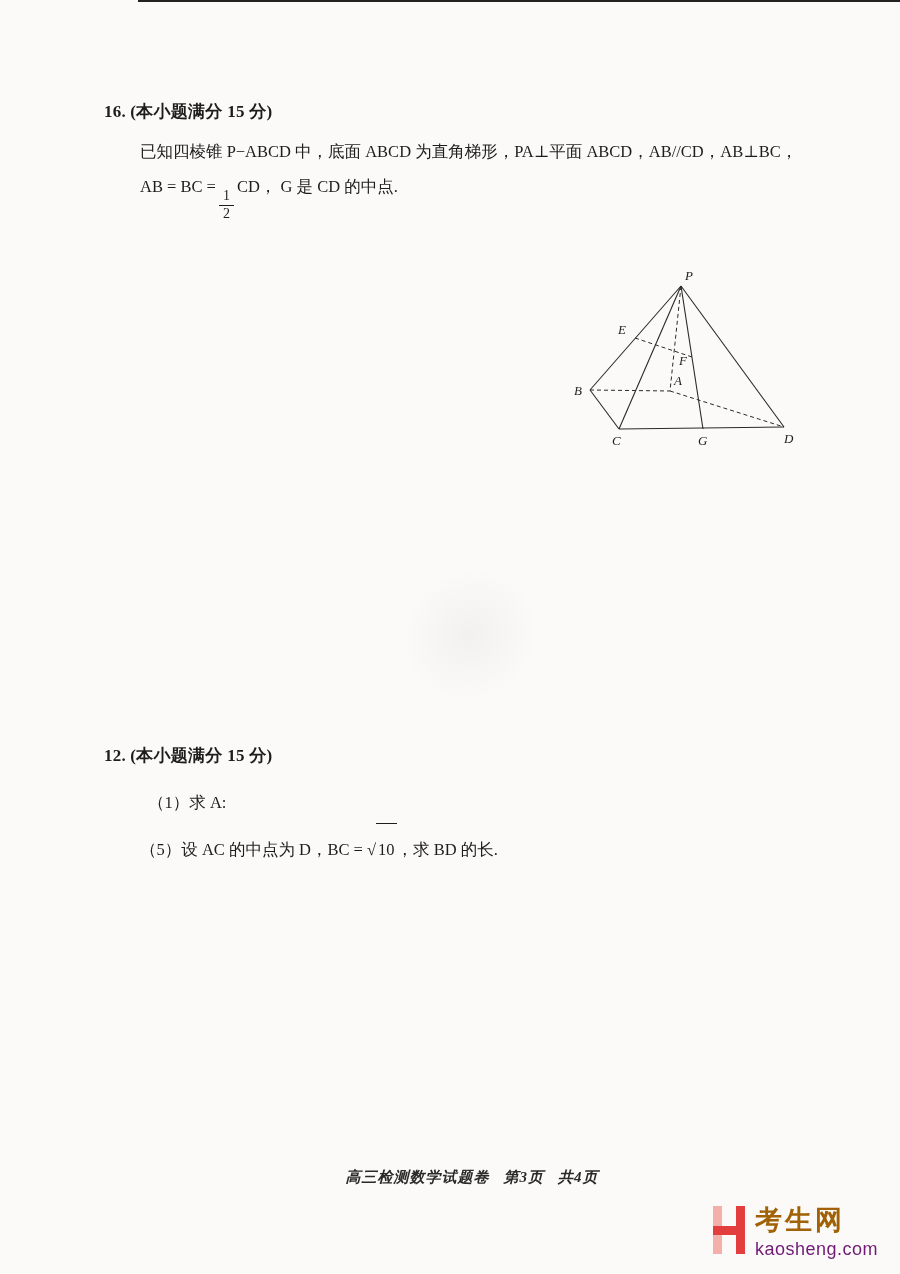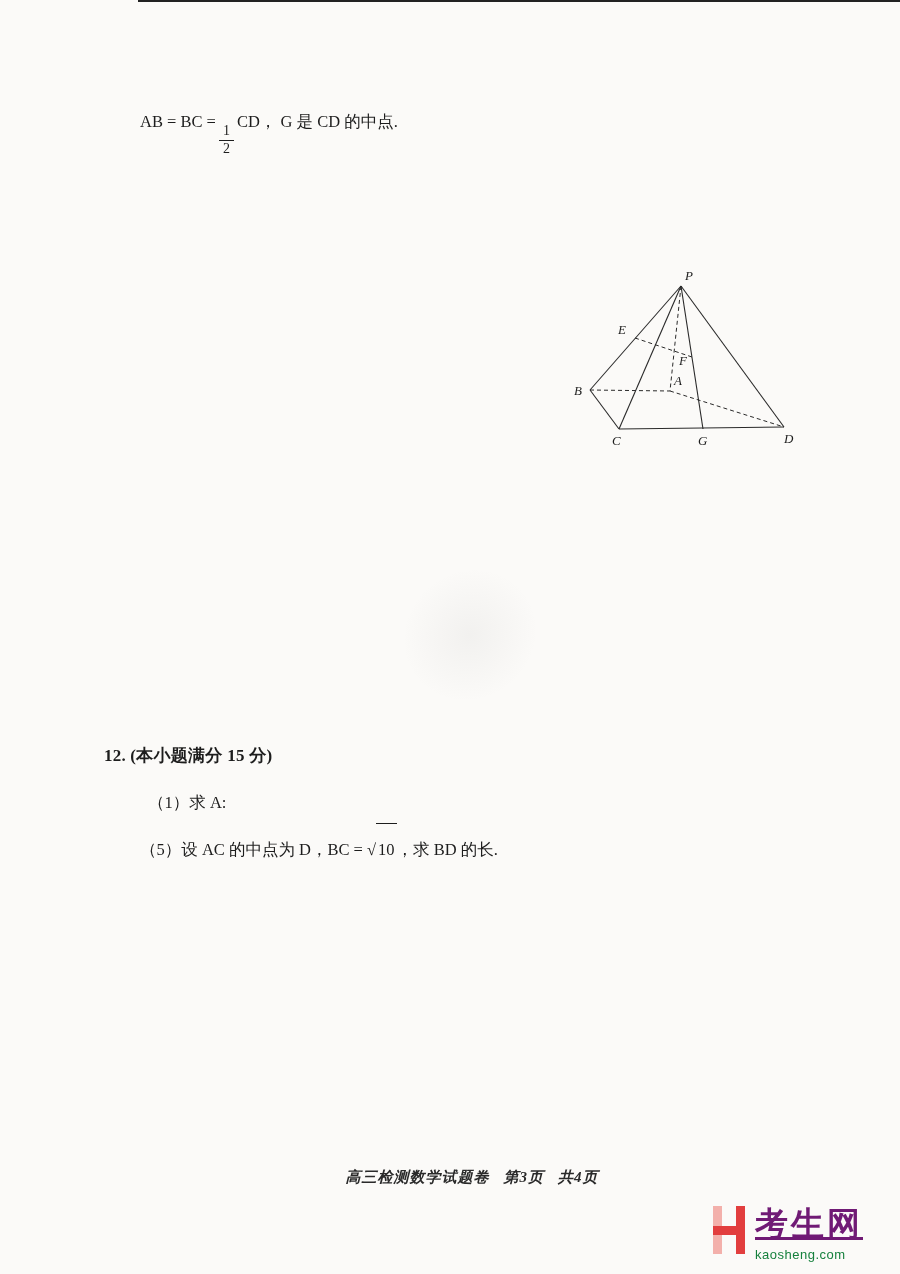--- a/index.html
+++ b/index.html
@@ -54,30 +54,32 @@
   }
   .page-footer {
     position:absolute; left:0; right:0; top:1168px;
     text-align:center; font-size:15px; font-weight:bold; font-style:italic;
     letter-spacing:1px; color:#2a2a2a;padding-left:44px;
   }
   .page-footer span { margin:0 7px; }
   
   .watermark { position:absolute; left:710px; top:1204px; display:flex; align-items:flex-start; }
   .wm-text { margin-left:7px; font-family:"Liberation Sans","DejaVu Sans",sans-serif; }
-  .wm-brand { font-size:33px; font-weight:bold; color:#701a75; letter-spacing:3px; line-height:1.2;text-decoration:underline; }
-  .wm-site  { font-size:13px; color:#15803d; letter-spacing:.5px; margin-top:3px; }
+  .wm-brand { font-size:27px; font-weight:bold; color:#a16207; letter-spacing:3px; line-height:1.2; }
+  .wm-site  { font-size:18px; color:#701a75; letter-spacing:.5px; margin-top:3px; }
 </style>
 </head>
 <body>
 
 <div class="scan-top-line"></div>
 
 <section class="question" id="q16">
+  <p class="q-head"><span class="q-num">16.</span><span>(本小题满分 15 分)</span></p>
   <div class="q-body">
+    <p class="l1">已知四棱锥 P−ABCD 中，底面 ABCD 为直角梯形，PA⊥平面 ABCD，AB//CD，AB⊥BC，</p>
     <p class="l2"><span>AB = BC =</span><span class="frac">
           <span class="num">1</span>
           <span class="den">2</span>
         </span><span>CD，  G 是 CD 的中点.</span></p>
   </div>
 </section>
 
 <div class="figure-wrap">
   <svg width="240" height="182" viewBox="0 0 240 182">
     <g stroke="#2a2a2a" stroke-width="1.1" fill="none">

